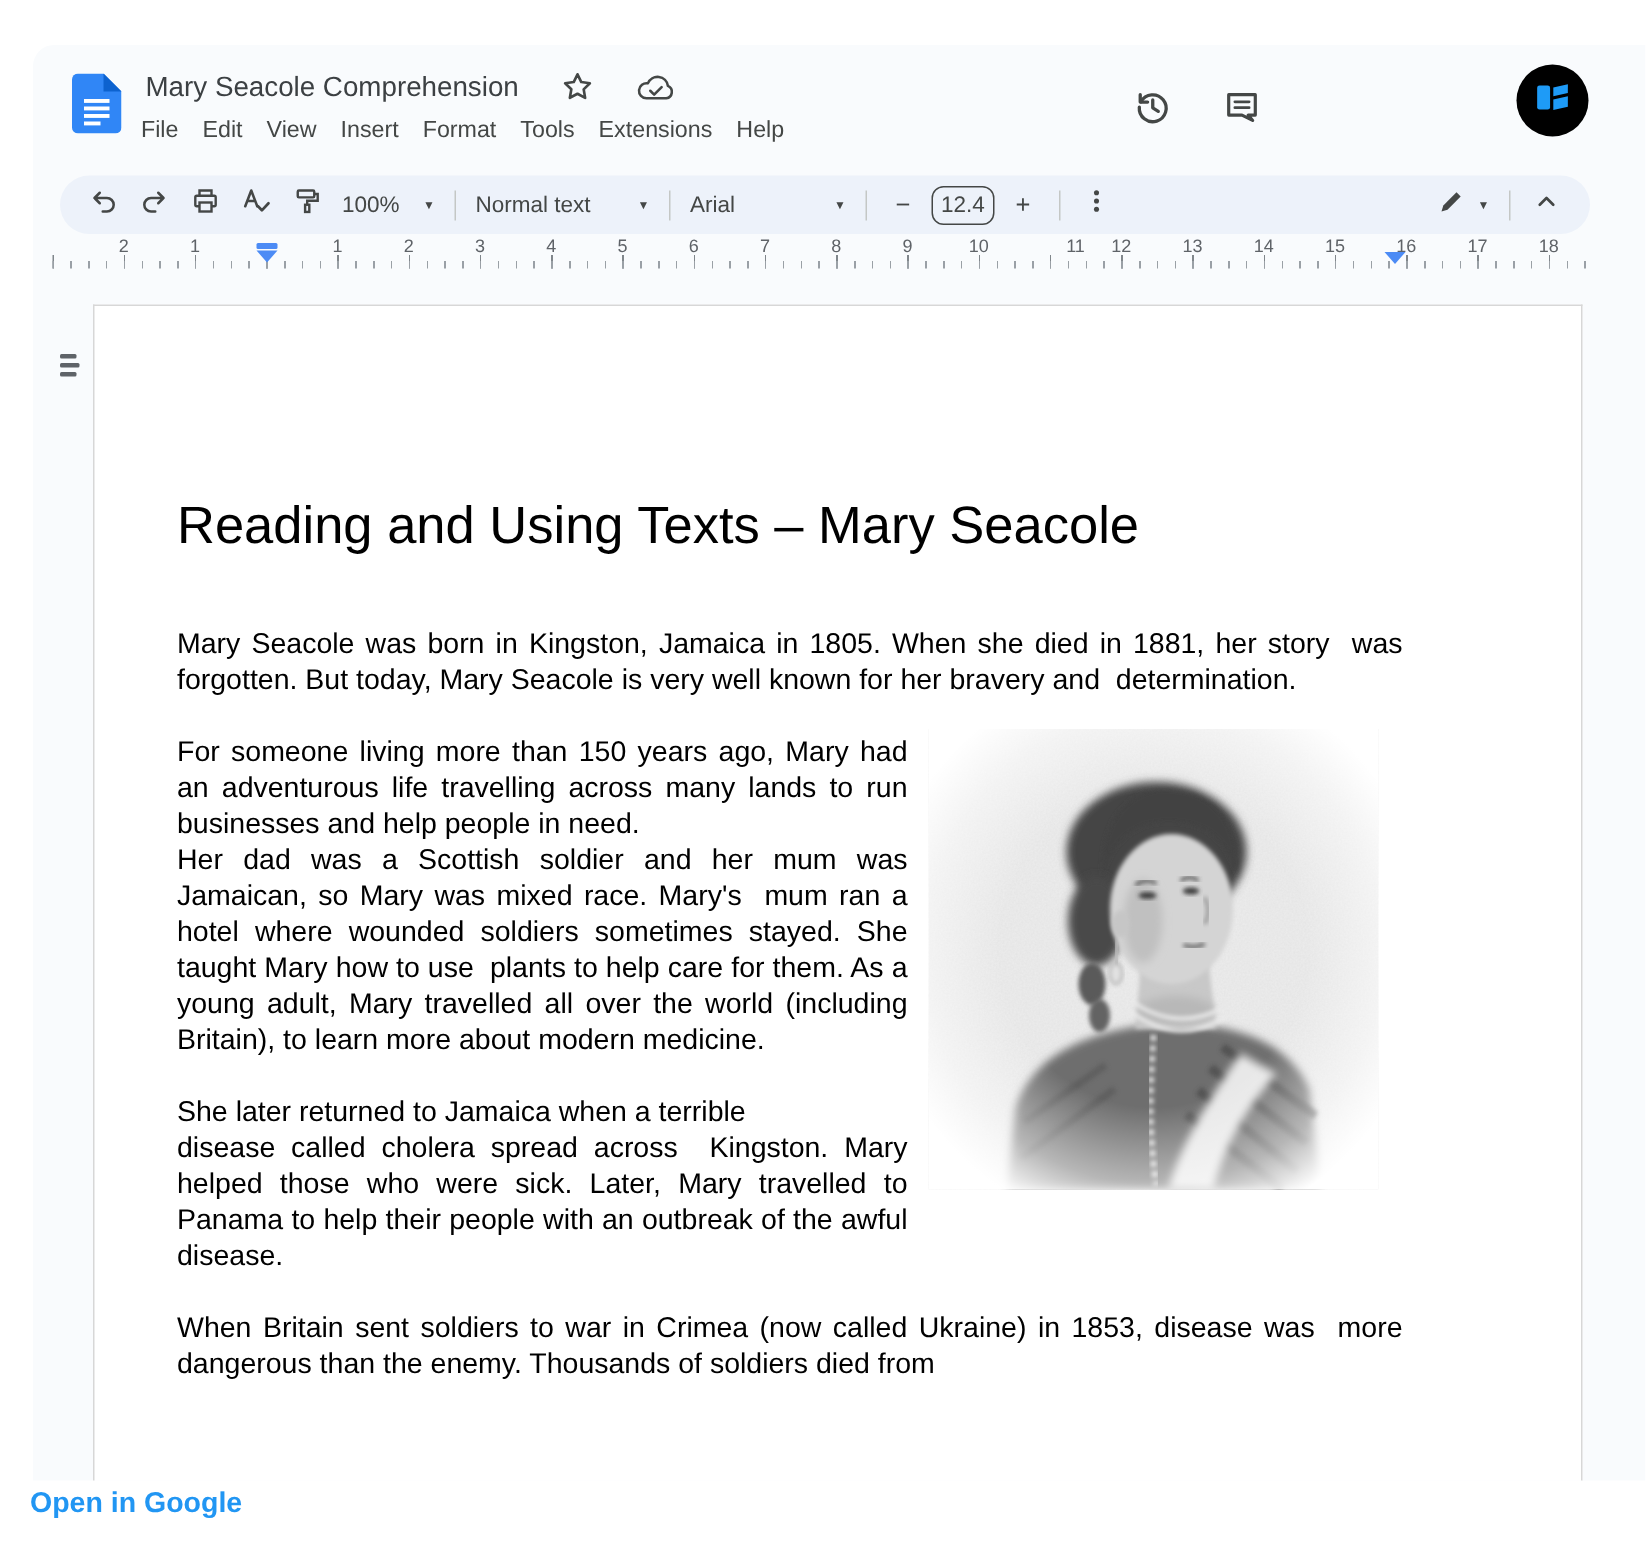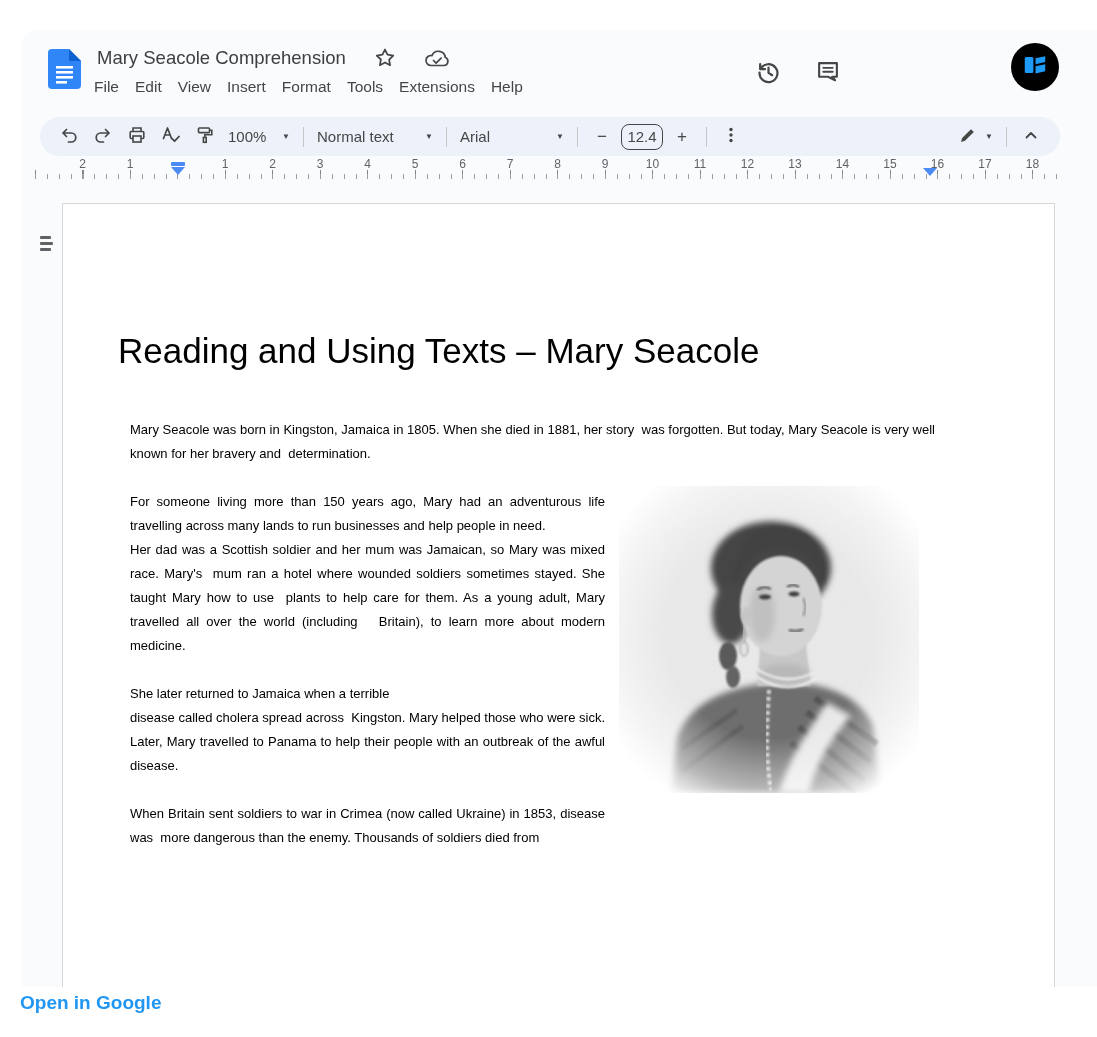--- a/index.html
+++ b/index.html
@@ -58,22 +58,22 @@
   .ind-tri.left { left:135.5px; top:6px; }
   .ind-tri.right { left:888px; top:7px; }
 
   
   .outline-toggle { position:absolute; left:18px; top:206px; width:14px; height:16px; }
   .outline-toggle i { display:block; height:2.5px; background:#5f6368; border-radius:1px; margin-bottom:3.5px; }
   .outline-toggle i:nth-child(2){ width:13px; } .outline-toggle i:nth-child(1){width:11px;} .outline-toggle i:nth-child(3){width:11px;}
   .page { position:absolute; left:40px; top:173px; width:993px; height:785px; background:#fff;
           border:1px solid #d7d7d7; border-bottom:none; padding:126px 119px 0 55px; cursor:text; }
   .doc-heading { font-size:35px; font-weight:400; color:#000; line-height:1.2; margin:0 0 46px 0; white-space:pre-wrap; }
-  .doc-p { font-size:13px; line-height:24px; color:#000; text-align:justify;
-           white-space:pre-wrap; margin:0 0 24px 12px; }
+  .doc-p { font-size:19px; line-height:24px; color:#000; text-align:justify;
+           white-space:pre-wrap; margin:0 0 24px 0; }
   .portrait { float:right; width:300px; height:307px; margin:-4px 16px 22px 14px; }
 
   .open-link { position:absolute; left:20px; top:992px; font-size:19px; color:#2196f3;
                text-decoration:none; font-weight:700; }
 </style>
 </head>
 <body>
 
 <div class="embed">
 
@@ -228,21 +228,21 @@
           <span class="rnum" style="left: 190px;">1</span>
           <span class="rnum" style="left: 237.5px;">2</span>
           <span class="rnum" style="left: 285px;">3</span>
           <span class="rnum" style="left: 332.5px;">4</span>
           <span class="rnum" style="left: 380px;">5</span>
           <span class="rnum" style="left: 427.5px;">6</span>
           <span class="rnum" style="left: 475px;">7</span>
           <span class="rnum" style="left: 522.5px;">8</span>
           <span class="rnum" style="left: 570px;">9</span>
           <span class="rnum" style="left: 617.5px;">10</span>
-          <span class="rnum" style="left: 665px;">11</span>
+          <span class="rnum" style="left: 682px;">11</span>
           <span class="rnum" style="left: 712.5px;">12</span>
           <span class="rnum" style="left: 760px;">13</span>
           <span class="rnum" style="left: 807.5px;">14</span>
           <span class="rnum" style="left: 855px;">15</span>
           <span class="rnum" style="left: 902.5px;">16</span>
           <span class="rnum" style="left: 950px;">17</span>
           <span class="rnum" style="left: 997.5px;">18</span>
         </div>
       <div class="ind-bar"></div>
       <div class="ind-tri left"></div>

